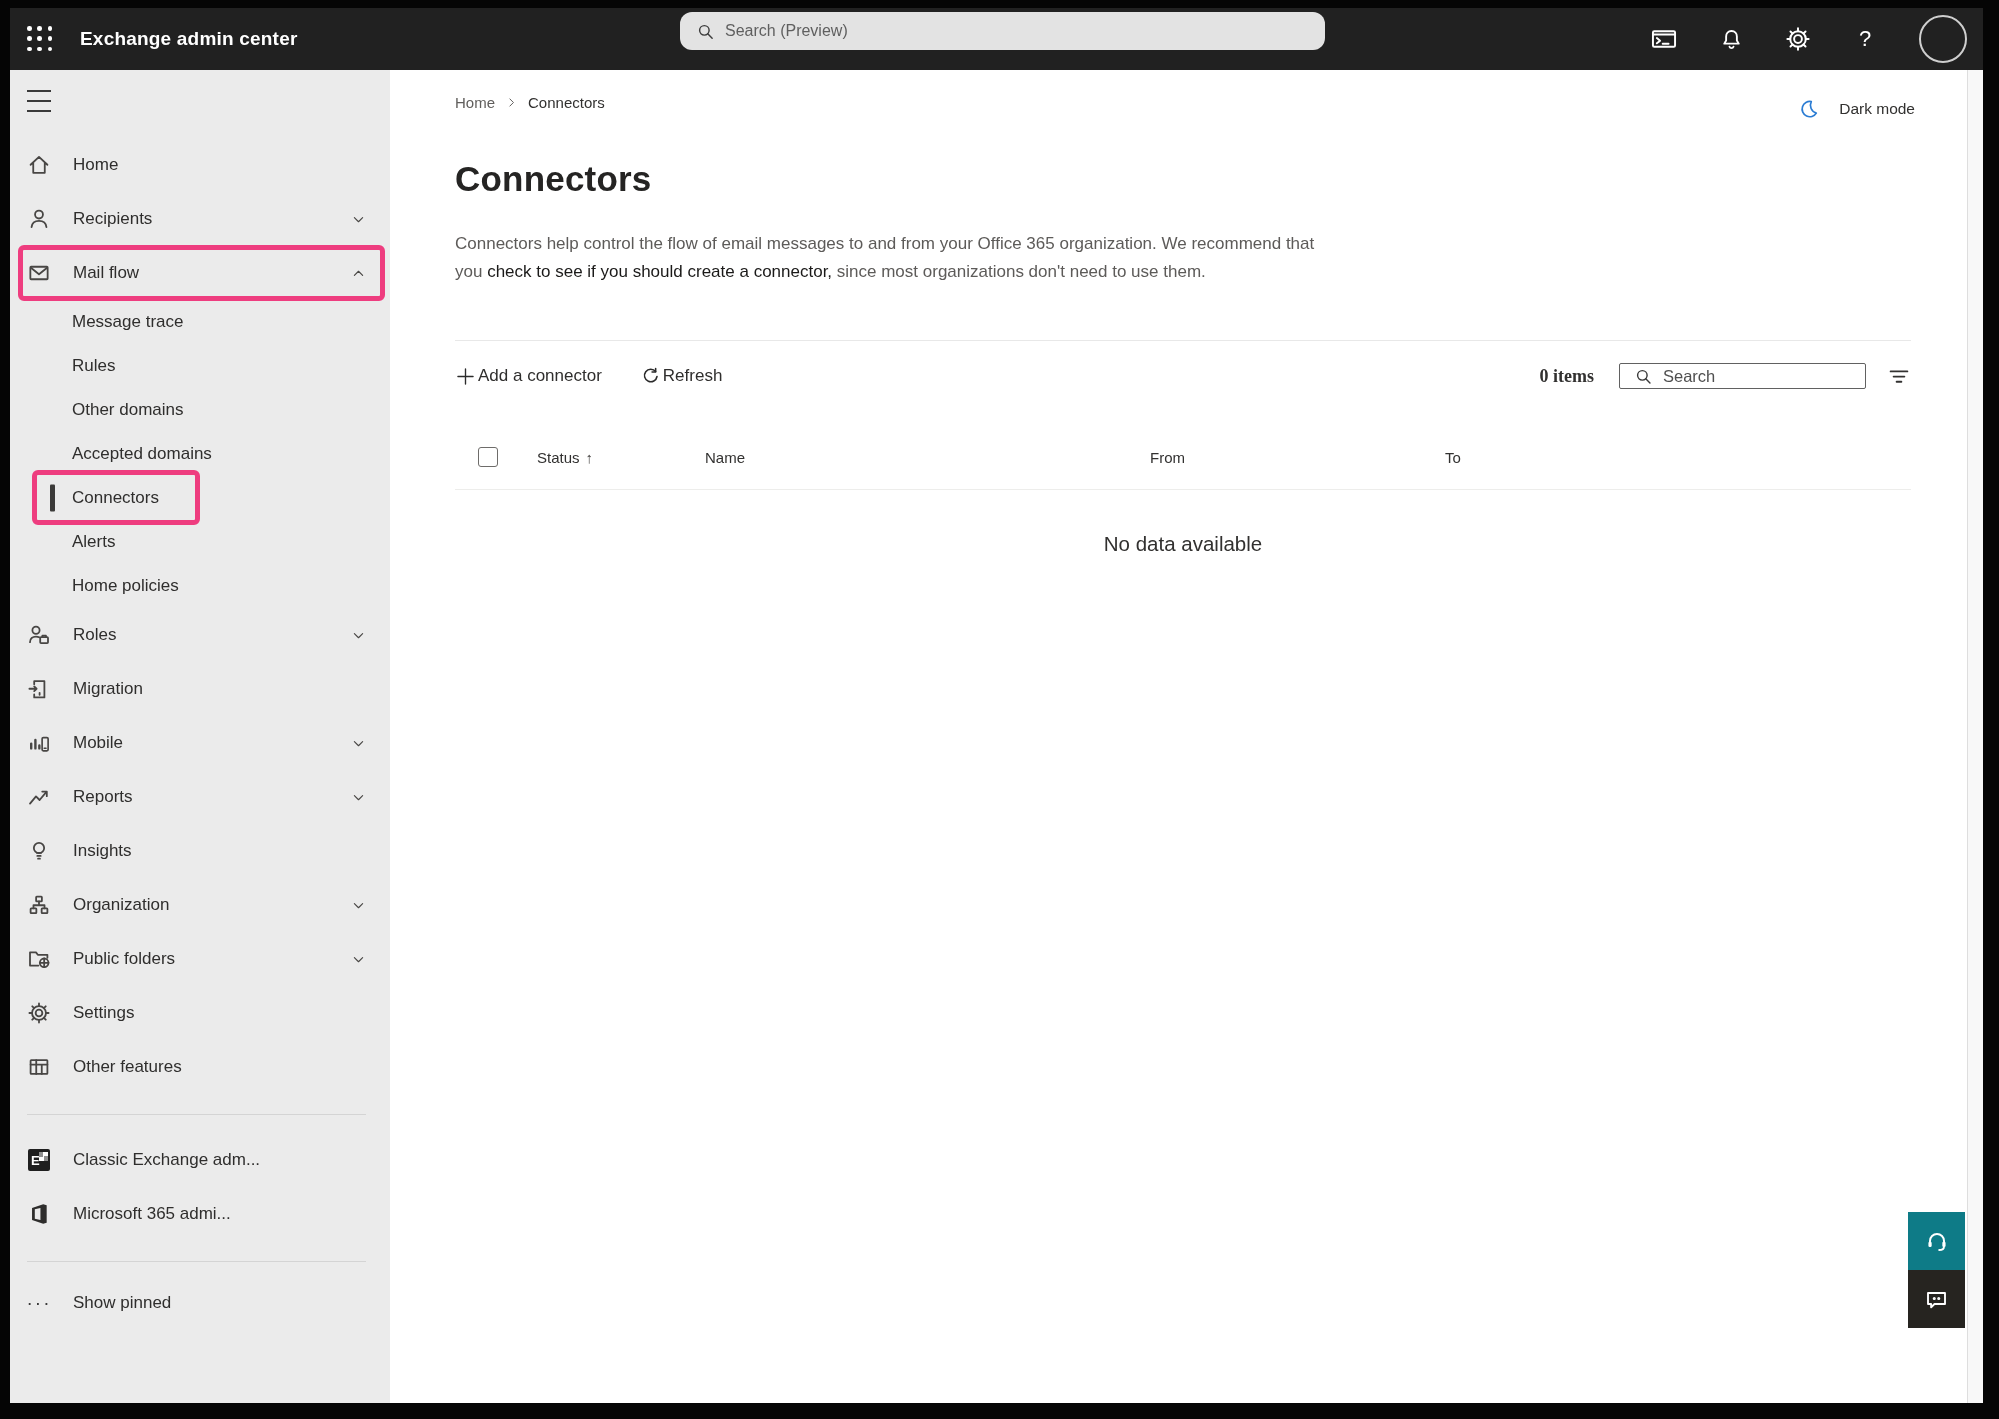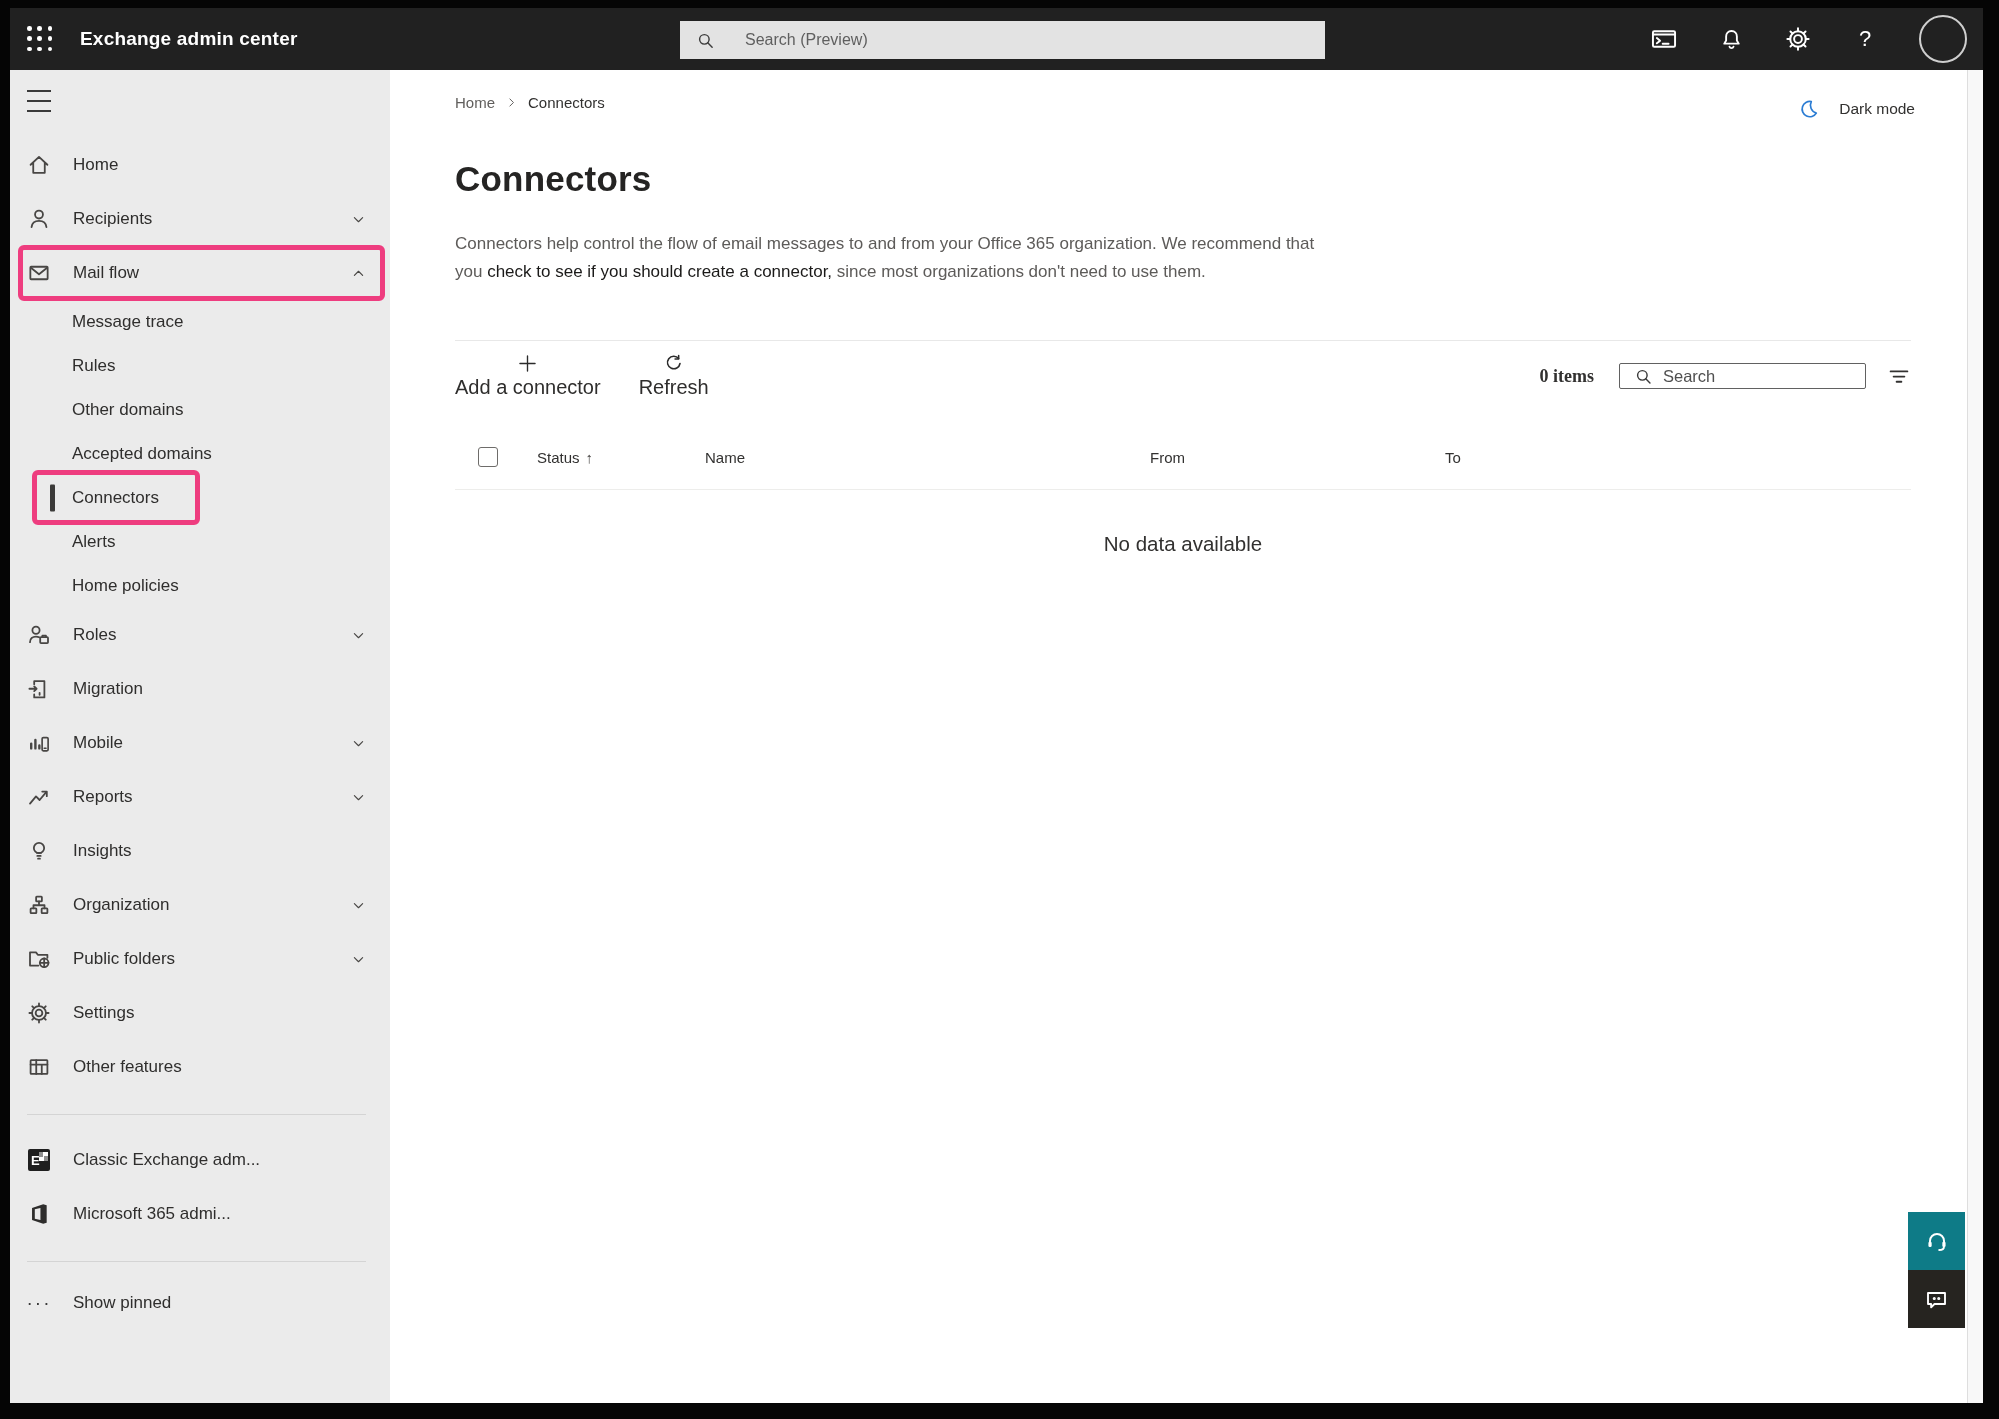--- a/index.html
+++ b/index.html
@@ -4,21 +4,21 @@
 <style>
   * { margin:0; padding:0; box-sizing:border-box; }
   html,body { width:1999px; height:1419px; font-family:"Liberation Sans", sans-serif; background:#000; }
   .frame { width:1999px; height:1419px; border-style:solid; border-color:#050505; border-width:8px 16px 16px 10px; background:#4d7c0f; display:flex; flex-direction:column; overflow:hidden;justify-content:space-between; }
 
   
   .topbar { height:62px; background:#212121; display:flex; align-items:center; position:relative; flex:0 0 auto; }
   .waffle { width:30px; height:30px; margin-left:15px; display:grid; grid-template-columns:repeat(3,1fr); gap:5px; padding:2px; cursor:pointer; }
   .waffle span { width:4.5px; height:4.5px; background:#fff; border-radius:50%; }
   .app-title { color:#fff; font-size:19px; font-weight:700; margin-left:25px; letter-spacing:.2px; }
-  .top-search { position:absolute; left:670px; top:13px; width:645px; height:38px; background:#e3e3e3; border-radius:0; display:flex; align-items:center;gap:20px; }
+  .top-search { position:absolute; left:670px; top:4px; width:645px; height:38px; background:#e3e3e3; border-radius:12px; display:flex; align-items:center; }
   .top-search svg { margin:0 10px 0 16px; }
   .top-search input { border:none; outline:none; background:transparent; font-size:16px; color:#333; width:540px; font-family:"Liberation Sans", sans-serif; }
   .top-search input::placeholder { color:#5f5f5f; }
   .top-icons { position:absolute; right:16px; top:0; height:62px; display:flex; align-items:center; gap:41px; }
   .tico { width:26px; height:26px; display:flex; align-items:center; justify-content:center; cursor:pointer; }
   .qmark { color:#fff; font-size:22px; font-weight:400; }
   .avatar { width:48px; height:48px; border-radius:50%; border:2px solid #cfcfcf; background:transparent; cursor:pointer; }
 
   
   .body { flex:1; display:flex; min-height:0; }
@@ -47,21 +47,21 @@
   .breadcrumb { display:flex; align-items:center; gap:10px; margin-top:24px; font-size:15px; }
   .bc-home { color:#605e5c; cursor:pointer; }
   .bc-cur { color:#323130; }
   .darkmode { position:absolute; top:28px; right:52px; display:flex; align-items:center; gap:21px; cursor:pointer; }
   .darkmode span { font-size:15.5px; color:#323130; }
   .page-title { font-size:35px; font-weight:700; color:#252423; margin-top:48px; letter-spacing:.2px; }
   .page-desc { margin-top:31px; font-size:17px; line-height:28px; color:#5d5b59; max-width:860px; }
   .desc-link { color:#2a2a2a; font-weight:400; color:#1b1a19; cursor:pointer; }
   .toolbar-wrap { margin-top:54px; border-top:1px solid #e8e8e8; }
   .toolbar { height:70px; display:flex; align-items:center; }
-  .tb-btn { display:flex; align-items:center; gap:2px; font-size:20px; color:#2f2e2d; cursor:pointer; margin-right:38px;flex-direction:column; }
+  .tb-btn { display:flex; align-items:center; gap:2px; font-size:17px; color:#2f2e2d; cursor:pointer; margin-right:38px; }
   .tb-right { margin-left:auto; display:flex; align-items:center; }
   .items-count { font-family:"Liberation Serif", serif; font-weight:700; font-size:18px; color:#323130; margin-right:25px; }
   .tb-search { width:247px; height:26px; border:1.4px solid #616161; border-radius:2px; display:flex; align-items:center; background:#fff; }
   .tb-search svg { margin:0 10px 0 14px; }
   .tb-search input { border:none; outline:none; font-size:16.5px; color:#333; width:175px; background:transparent; font-family:"Liberation Sans", sans-serif; }
   .tb-search input::placeholder { color:#4f4f4f; }
   .filter-btn { margin-left:21px; cursor:pointer; display:flex; }
   .thead { display:grid; grid-template-columns:59px 168px 445px 295px 1fr; align-items:center; padding-left:23px; height:64px; margin-top:14px; }
   .th { font-size:15px; color:#323130; display:flex; align-items:center; gap:6px; }
   .checkbox { width:20px; height:20px; border:1px solid #6e6c6a; border-radius:3px; background:#fff; cursor:pointer; }

